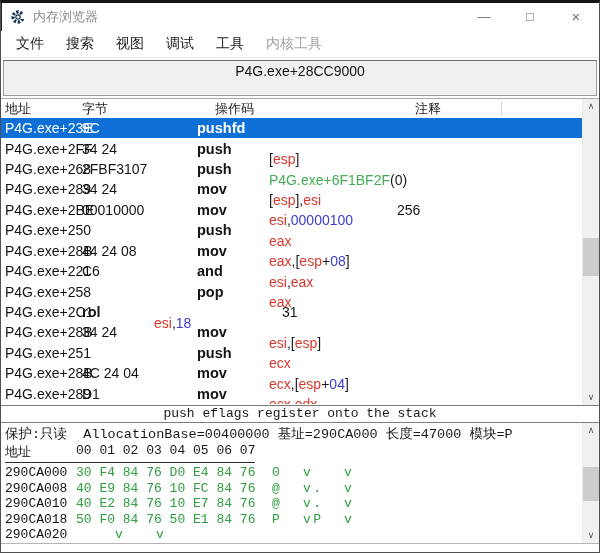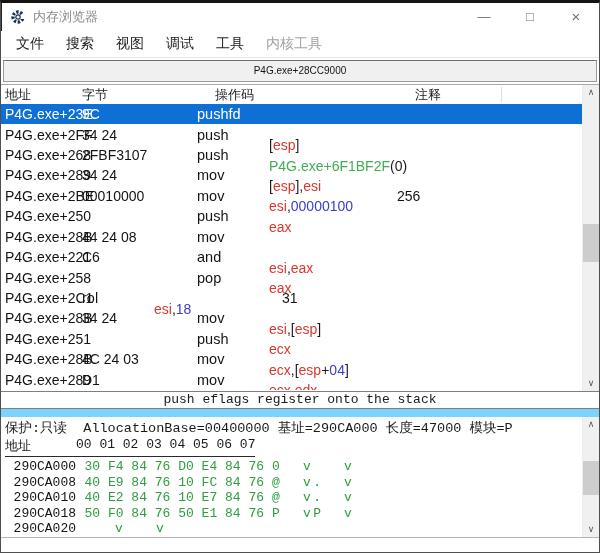--- a/index.html
+++ b/index.html
@@ -1,76 +1,76 @@
 <!DOCTYPE html>
 <html style="--sel: #0e6fd6; --reg: #d8392e; --num: #3b3bd1; --sym: #42ad55; --hexg: #2e9e3e;"><head>
 <meta charset="utf-8">
 <style>
   :root{
     --sel:#0e6fd6; --reg:#d8392e; --num:#3b3bd1; --sym:#42ad55; --hexg:#2e9e3e;
   }
   *{margin:0;padding:0;box-sizing:border-box;}
   html,body{background:#e8e8e8;font-family:"Liberation Sans",sans-serif;}
   .window{
-    width:600px;height:553px;background:#7dd3fc;position:relative;
+    width:600px;height:553px;background:#ef4444;position:relative;
     border:1px solid #4f4f4f;border-top:3px solid #141414;overflow:hidden;
   }
   
   .titlebar{height:28px;display:flex;align-items:center;padding-left:8px;background:#fff;border-left:1px solid #222;}
   .app-icon{width:16px;height:16px;margin-right:7px;flex:0 0 auto;}
   .title{font-size:13px;color:#8d8d8d;}
   .win-controls{margin-left:auto;display:flex;align-items:center;color:#6f6f6f;}
   .win-btn{width:46px;text-align:center;font-size:13px;line-height:28px;cursor:default;}
   .win-btn.close{font-size:15px;}
   
   .menubar{height:27px;display:flex;align-items:center;padding-left:4px;border-bottom:1px solid #e6e6e6;background:#fff;}
   .menu-item{font-size:14px;color:#1c1c1c;padding:4px 11px;}
   .menu-item.disabled{color:#a3a3a3;}
   
   .addresswrap{padding:2px;background:#fff;}
-  .addr-box{height:22px;background:#f0f0f0;border:1px solid #999;border-top-color:#6e6e6e;
-    text-align:center;font-size:10px;line-height:20px;color:#141414;}
+  .addr-box{height:36px;background:#f0f0f0;border:1px solid #999;border-top-color:#6e6e6e;
+    text-align:center;font-size:14px;line-height:20px;color:#141414;}
   
   .disasm{position:relative;height:307px;border-top:1px solid #a8a8a8;background:#fff;}
   .dheader{height:19px;display:flex;align-items:center;font-size:13px;color:#1c1c1c;position:relative;margin-right:17px;}
   .h-addr{width:81px;padding-left:4px;}
   .h-bytes{width:133px;}
   .h-op{width:200px;}
   .h-comment{flex:1;}
   .hdr-divider{position:absolute;left:500px;top:2px;bottom:2px;width:1px;background:#dcdcdc;}
   .drows{margin-right:17px;height:286px;overflow:hidden;}
   .drow{height:20.43px;display:flex;align-items:center;font-size:14px;color:#141414;}
   .c-addr{width:81px;padding-left:4px;white-space:pre;}
   .c-bytes{width:115px;white-space:pre;}
-  .c-mn{width:72px;font-weight:400;font-size:14.5px;}
+  .c-mn{width:72px;font-weight:700;font-size:14.5px;}
   .c-ops{width:128px;white-space:pre;margin-top:21px;}
   .c-comment{flex:1;}
   .tk-r{color:var(--reg);} .tk-n{color:var(--num);} .tk-s{color:var(--sym);} .tk-p{color:#1a1a1a;}
   .drow.selected{background:var(--sel);}
   .drow.selected span{color:#fff !important;}
   
   .vscroll{position:absolute;right:0;top:0;bottom:0;width:17px;background:#f0f0f0;border-left:1px solid #ececec;}
   .sb-arrow{position:absolute;left:0;right:0;height:15px;color:#555;font-size:9px;text-align:center;line-height:15px;
     font-family:"DejaVu Sans",sans-serif;}
   .sb-up{top:0;} .sb-down{bottom:0;}
   .sb-thumb{position:absolute;left:0;right:0;background:#cdcdcd;}
   
   .statusbar{height:18px;border-top:1px solid #7e7e7e;border-bottom:1px solid #7e7e7e;
     font-family:"Liberation Mono","DejaVu Sans Mono",monospace;font-size:13px;color:#1a1a1a;
     text-align:center;line-height:16px;background:#fff;}
   
-  .hexpanel{position:relative;height:121px;background:#fff;border-bottom:1px solid #b5b5b5;overflow:hidden;margin-top:8px;}
+  .hexpanel{position:relative;height:121px;background:#fff;border-bottom:1px solid #b5b5b5;overflow:hidden;}
   .mono{font-family:"Liberation Mono","DejaVu Sans Mono",monospace;}
   .hexinfo{font-size:13.5px;color:#1a1a1a;padding:2px 18px 0 4px;white-space:pre;overflow:hidden;height:19px;}
   .hexheader{display:flex;width:fit-content;margin:1px 0 0 4px;padding-bottom:1px;border-bottom:1px solid #2a2a2a;
     font-size:13px;color:#1a1a1a;white-space:pre;}
   .hh-addr{width:71px;}
   .hh-ascii{margin-left:10px;letter-spacing:2px;}
   .hexrows{margin:2px 17px 0 4px;height:80px;overflow:hidden;}
-  .hexrow{height:15.6px;display:flex;font-size:13px;white-space:pre;text-align:right;}
+  .hexrow{height:15.6px;display:flex;font-size:13px;white-space:pre;}
   .hx-addr{width:71px;color:#141414;}
   .hx-bytes{width:188px;color:var(--hexg);}
   .hx-ascii{margin-left:8px;letter-spacing:2.5px;color:var(--hexg);}
   
   .bottomstrip{height:16px;background:#fff;}
   .bottombar{height:7px;background:#fff;display:flex;}
   .darkbar{width:332px;height:100%;background:#474747;}
 </style>
 </head>
 <body>
@@ -152,20 +152,21 @@
           <span class="c-addr">P4G.exe+250</span>
           <span class="c-bytes"></span>
           <span class="c-mn">push</span>
           <span class="c-ops"><span class="tk-r">eax</span></span>
           <span class="c-comment"></span>
         </div>
         <div class="drow">
           <span class="c-addr">P4G.exe+28B</span>
           <span class="c-bytes">44 24 08</span>
           <span class="c-mn">mov</span>
+          <span class="c-ops"><span class="tk-r">eax</span><span class="tk-p">,[</span><span class="tk-r">esp</span><span class="tk-p">+</span><span class="tk-n">08</span><span class="tk-p">]</span></span>
           <span class="c-comment"></span>
         </div>
         <div class="drow">
           <span class="c-addr">P4G.exe+221</span>
           <span class="c-bytes">C6</span>
           <span class="c-mn">and</span>
           <span class="c-ops"><span class="tk-r">esi</span><span class="tk-p">,</span><span class="tk-r">eax</span></span>
           <span class="c-comment"></span>
         </div>
         <div class="drow">
@@ -190,21 +191,21 @@
         </div>
         <div class="drow">
           <span class="c-addr">P4G.exe+251</span>
           <span class="c-bytes"></span>
           <span class="c-mn">push</span>
           <span class="c-ops"><span class="tk-r">ecx</span></span>
           <span class="c-comment"></span>
         </div>
         <div class="drow">
           <span class="c-addr">P4G.exe+28B</span>
-          <span class="c-bytes">4C 24 03</span>
+          <span class="c-bytes">4C 24 04</span>
           <span class="c-mn">mov</span>
           <span class="c-ops"><span class="tk-r">ecx</span><span class="tk-p">,[</span><span class="tk-r">esp</span><span class="tk-p">+</span><span class="tk-n">04</span><span class="tk-p">]</span></span>
           <span class="c-comment"></span>
         </div>
         <div class="drow">
           <span class="c-addr">P4G.exe+289</span>
           <span class="c-bytes">D1</span>
           <span class="c-mn">mov</span>
           <span class="c-ops"><span class="tk-r">ecx</span><span class="tk-p">,</span><span class="tk-r">edx</span></span>
           <span class="c-comment"></span>

